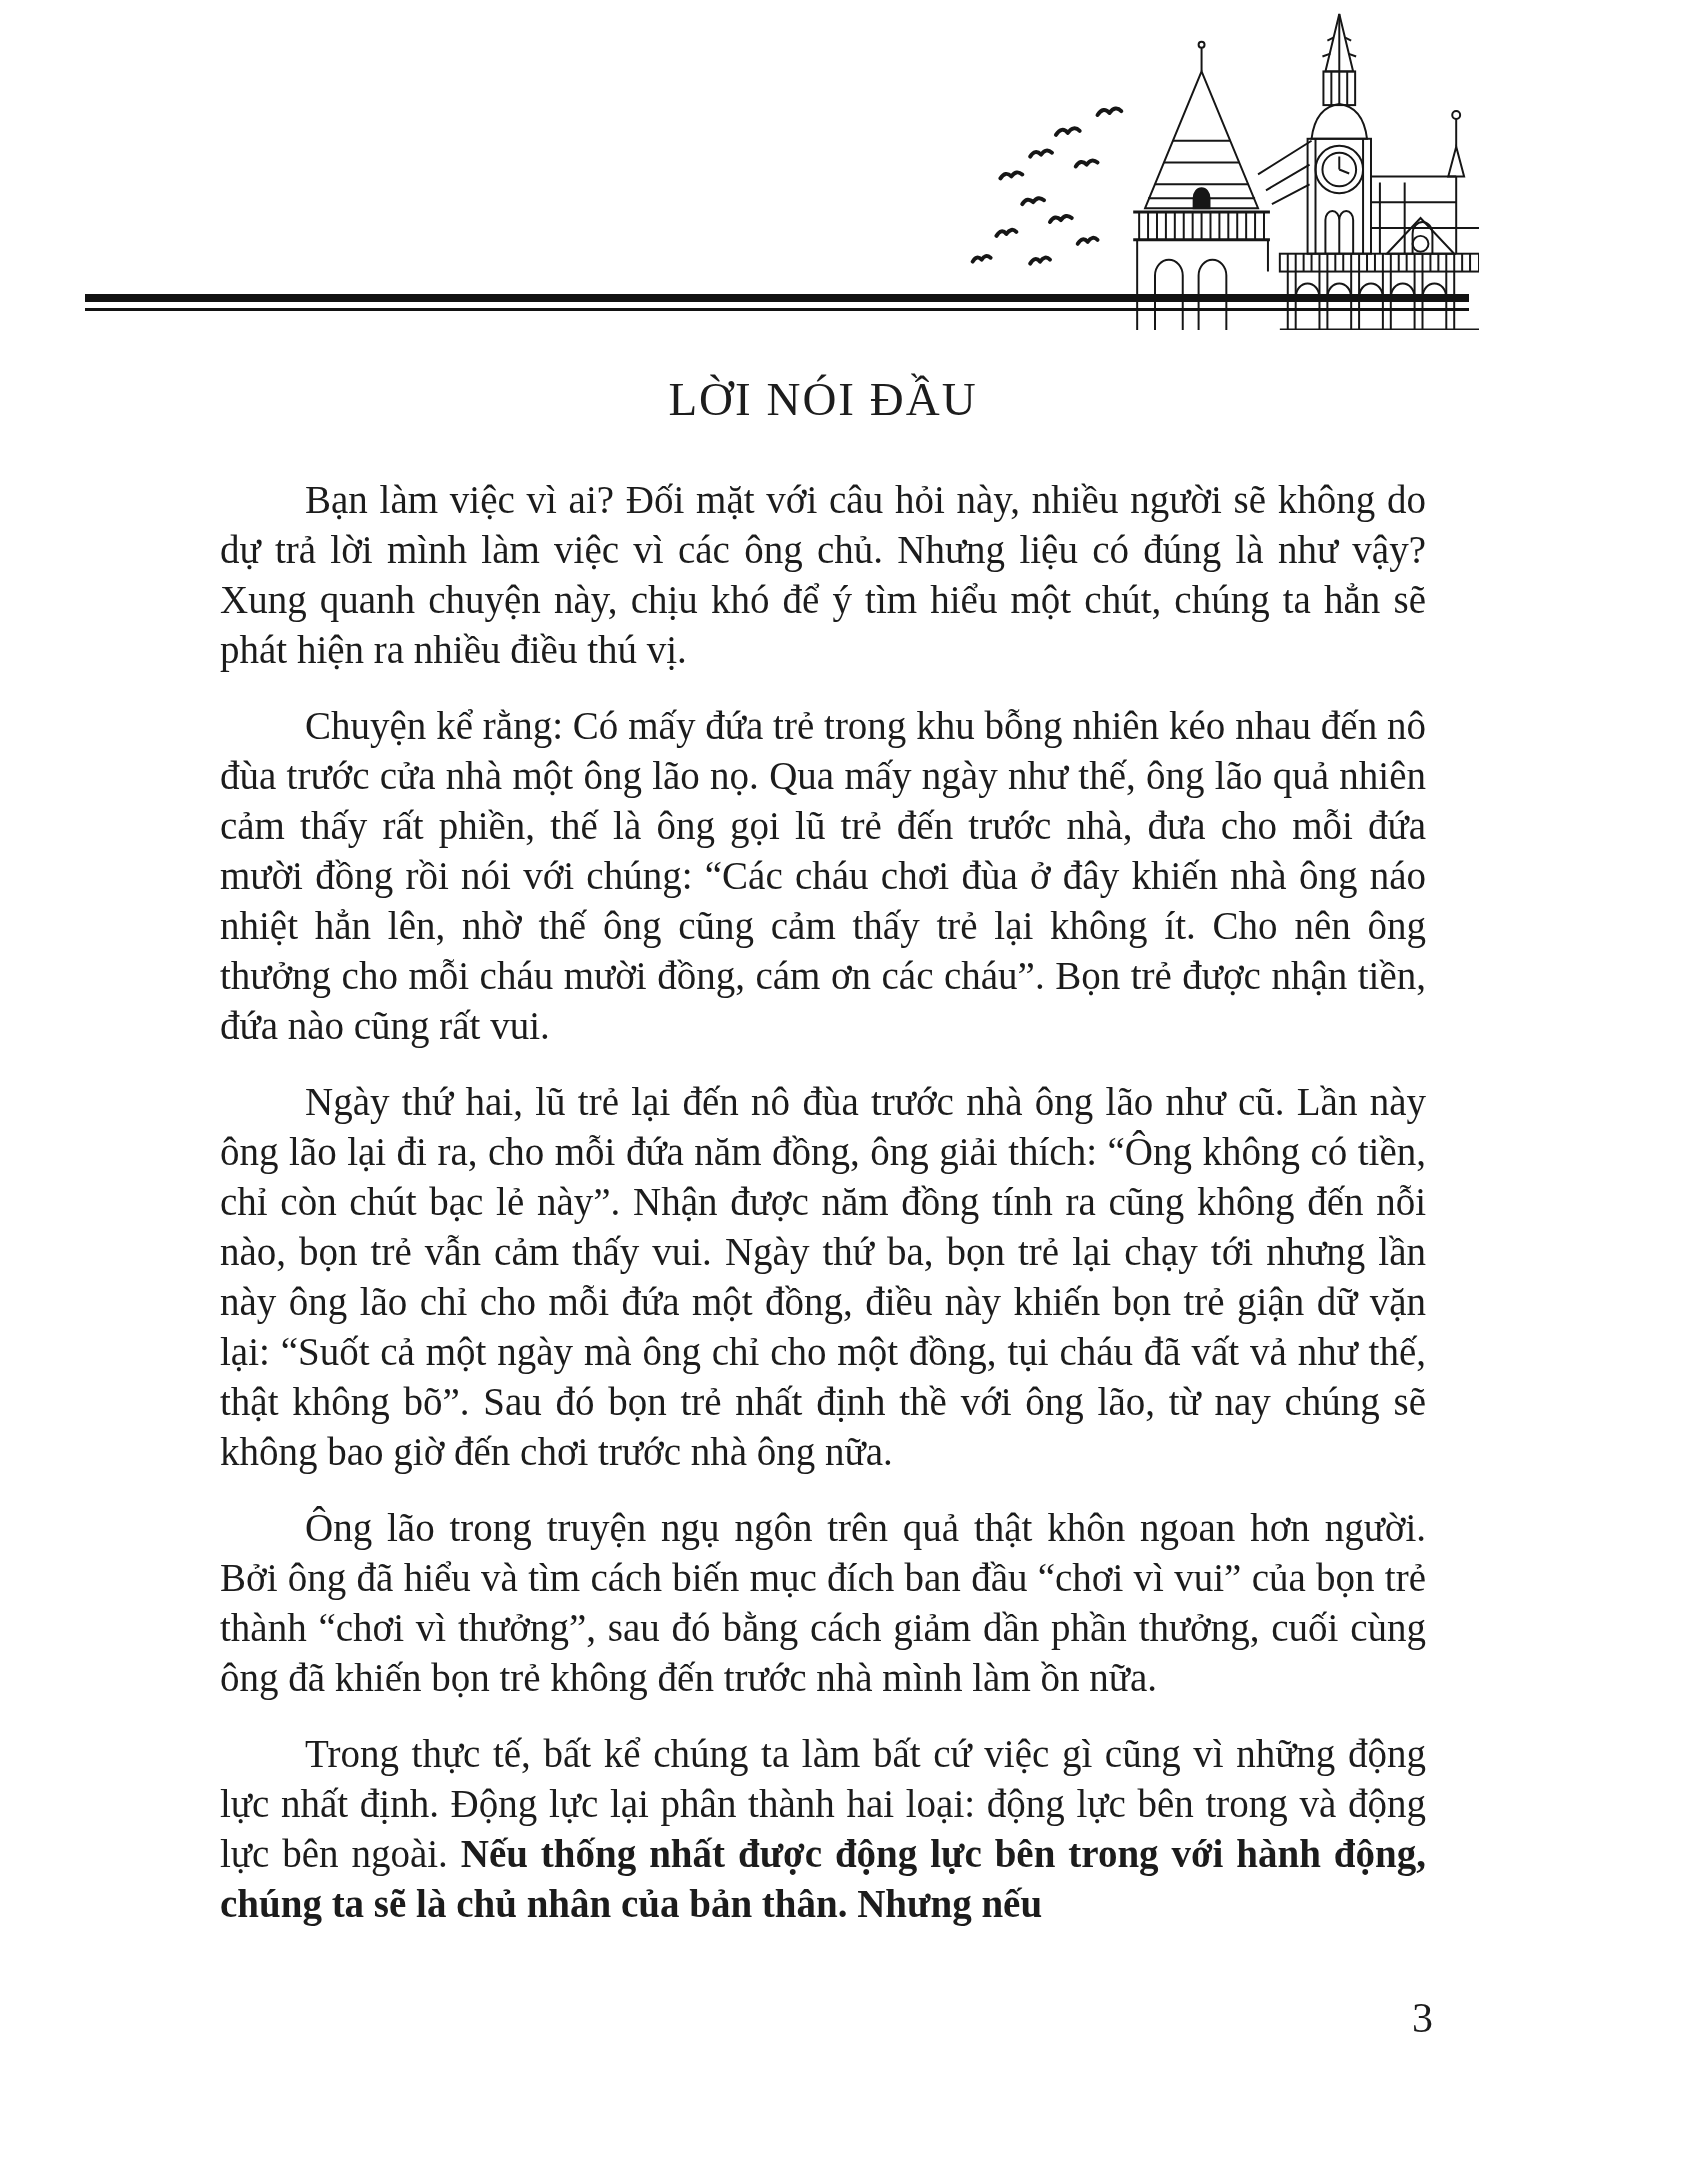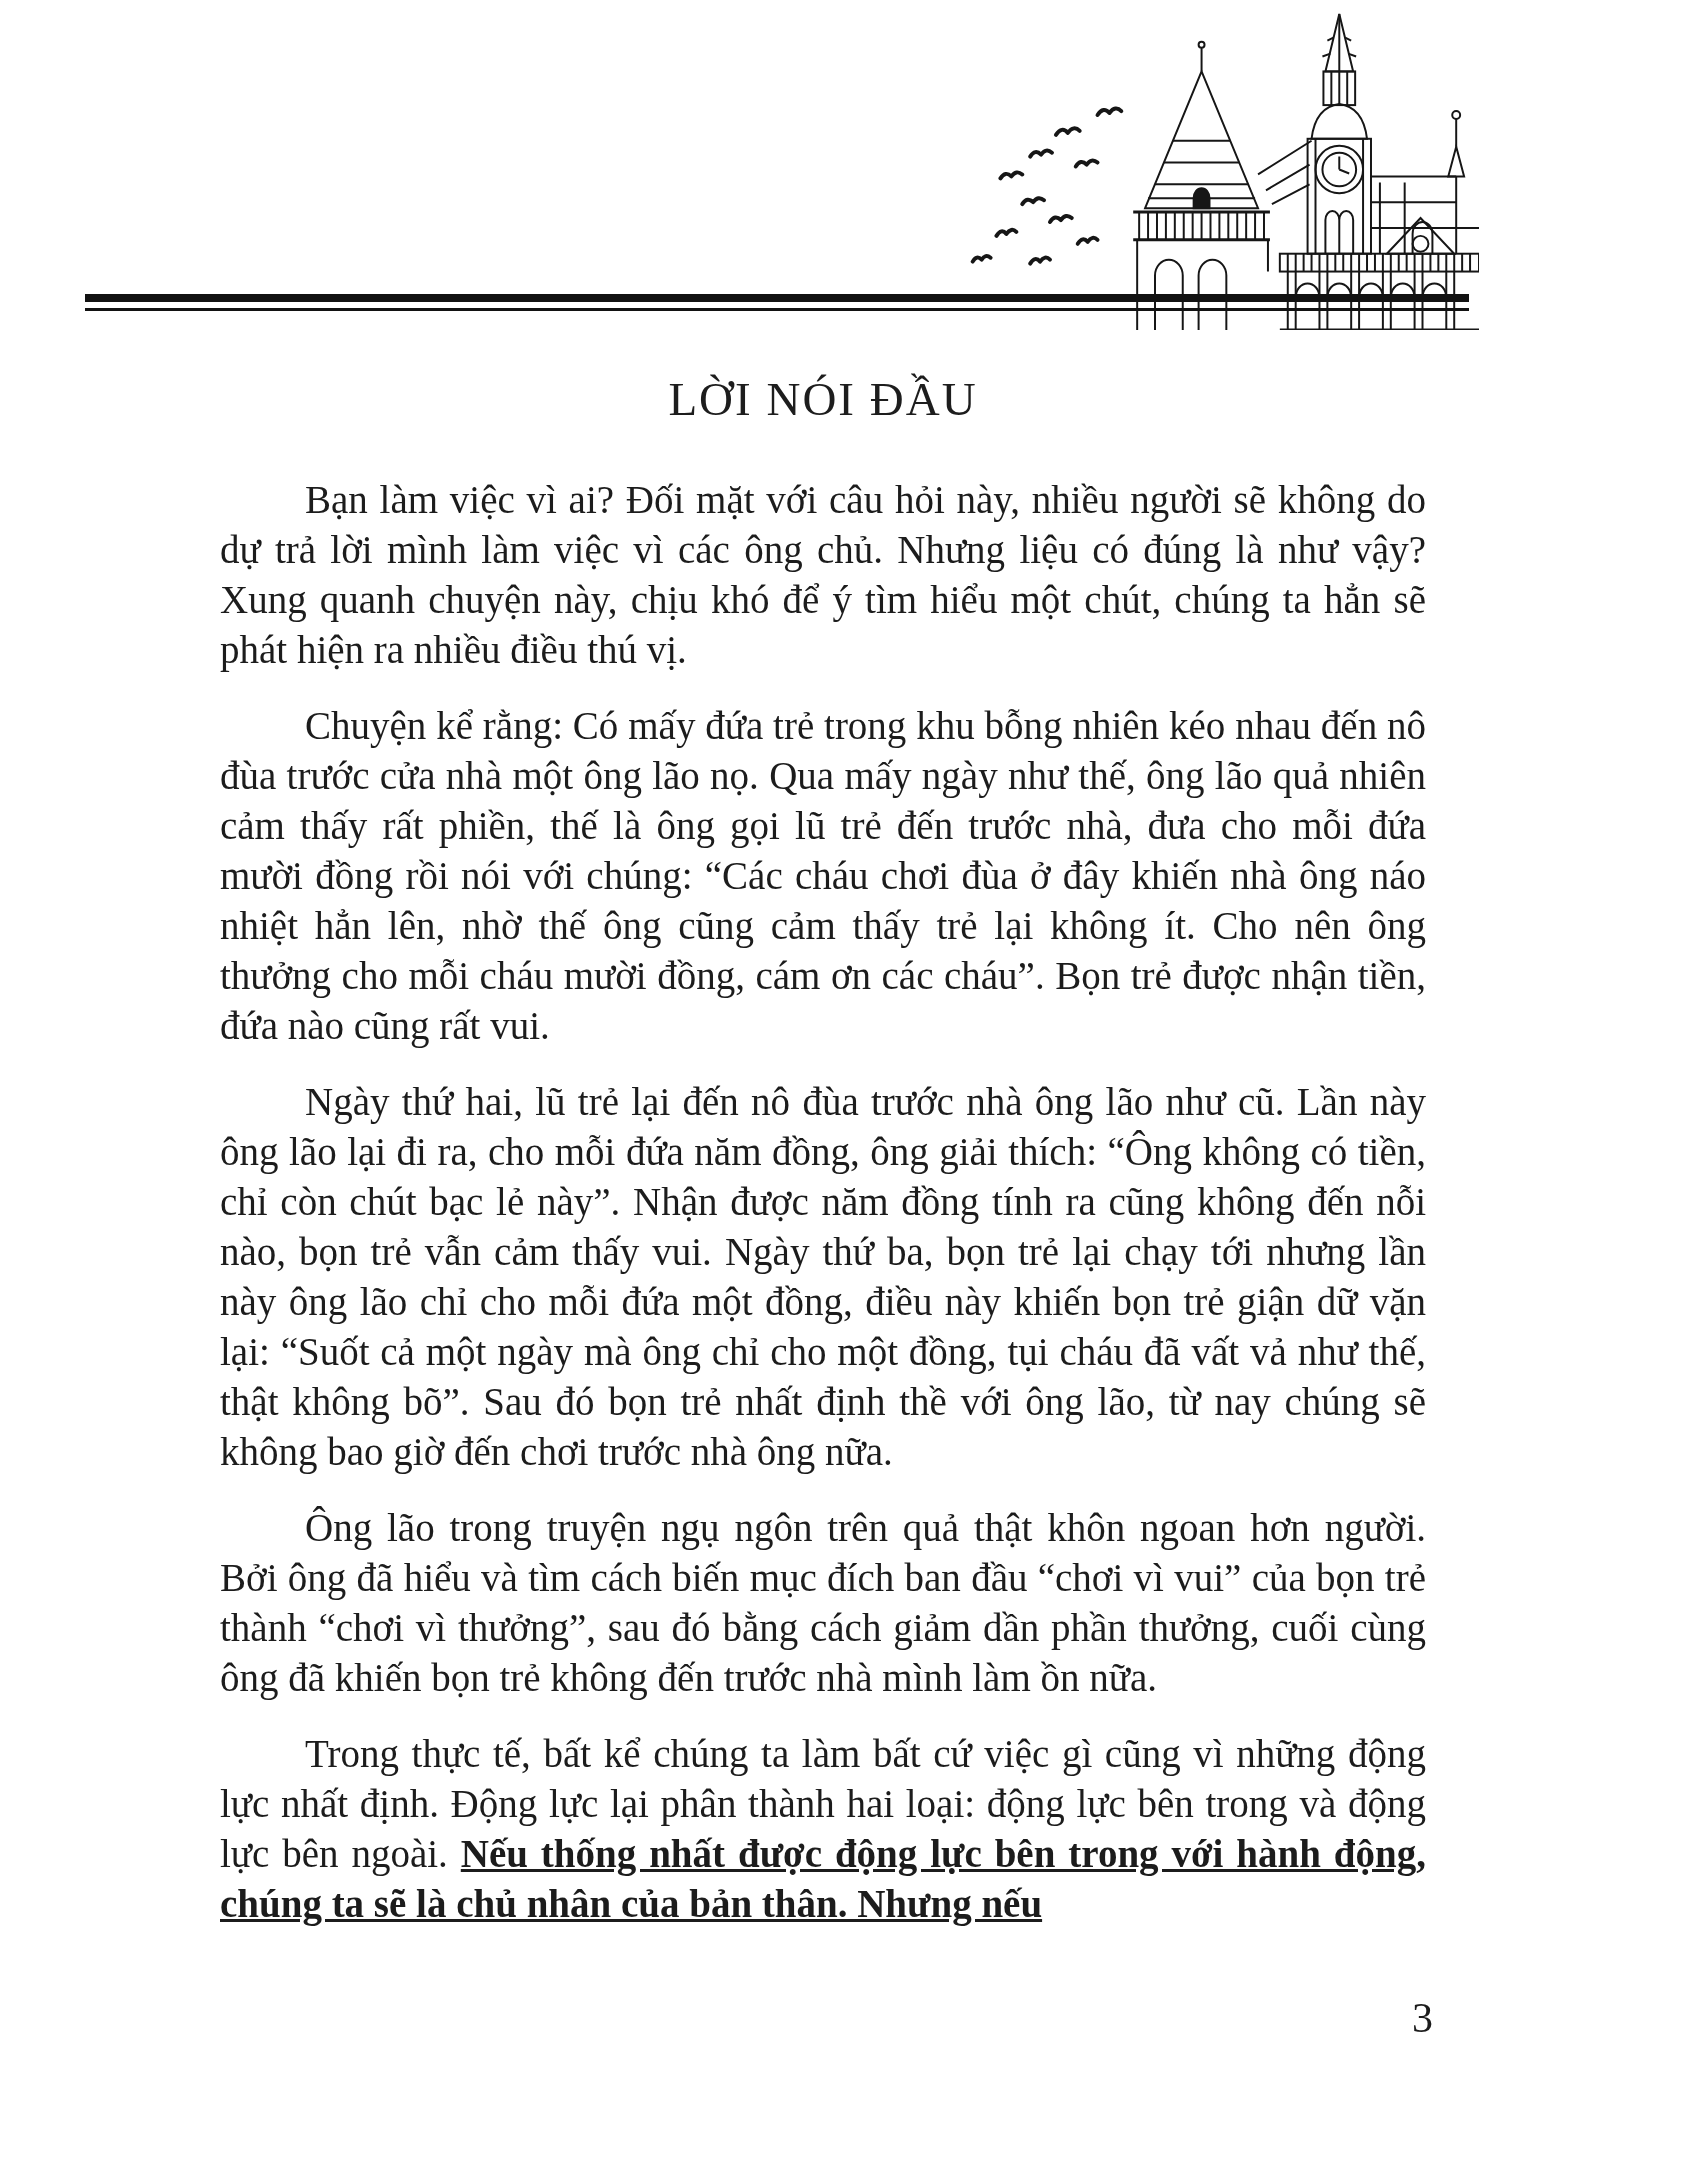--- a/index.html
+++ b/index.html
@@ -44,21 +44,21 @@
     margin-top: 28px;
   }
   .content p {
     margin: 0 0 26px 0;
     font-size: 39px;
     line-height: 50px;
     text-align: justify;
     text-indent: 85px;
     color: #1c1c1c;
   }
-  .content p .bold { font-weight: bold; text-decoration: underline; }
+  .content p .bold { font-weight: bold; }
   .page-number {
     position: absolute;
     left: 1363px; top: 1994px;
     width: 119px;
     text-align: center;
     font-size: 42px;
     color: #1c1c1c;
   }
   svg .ink { stroke: #161616; fill: none; stroke-width: 2; }
 </style>

